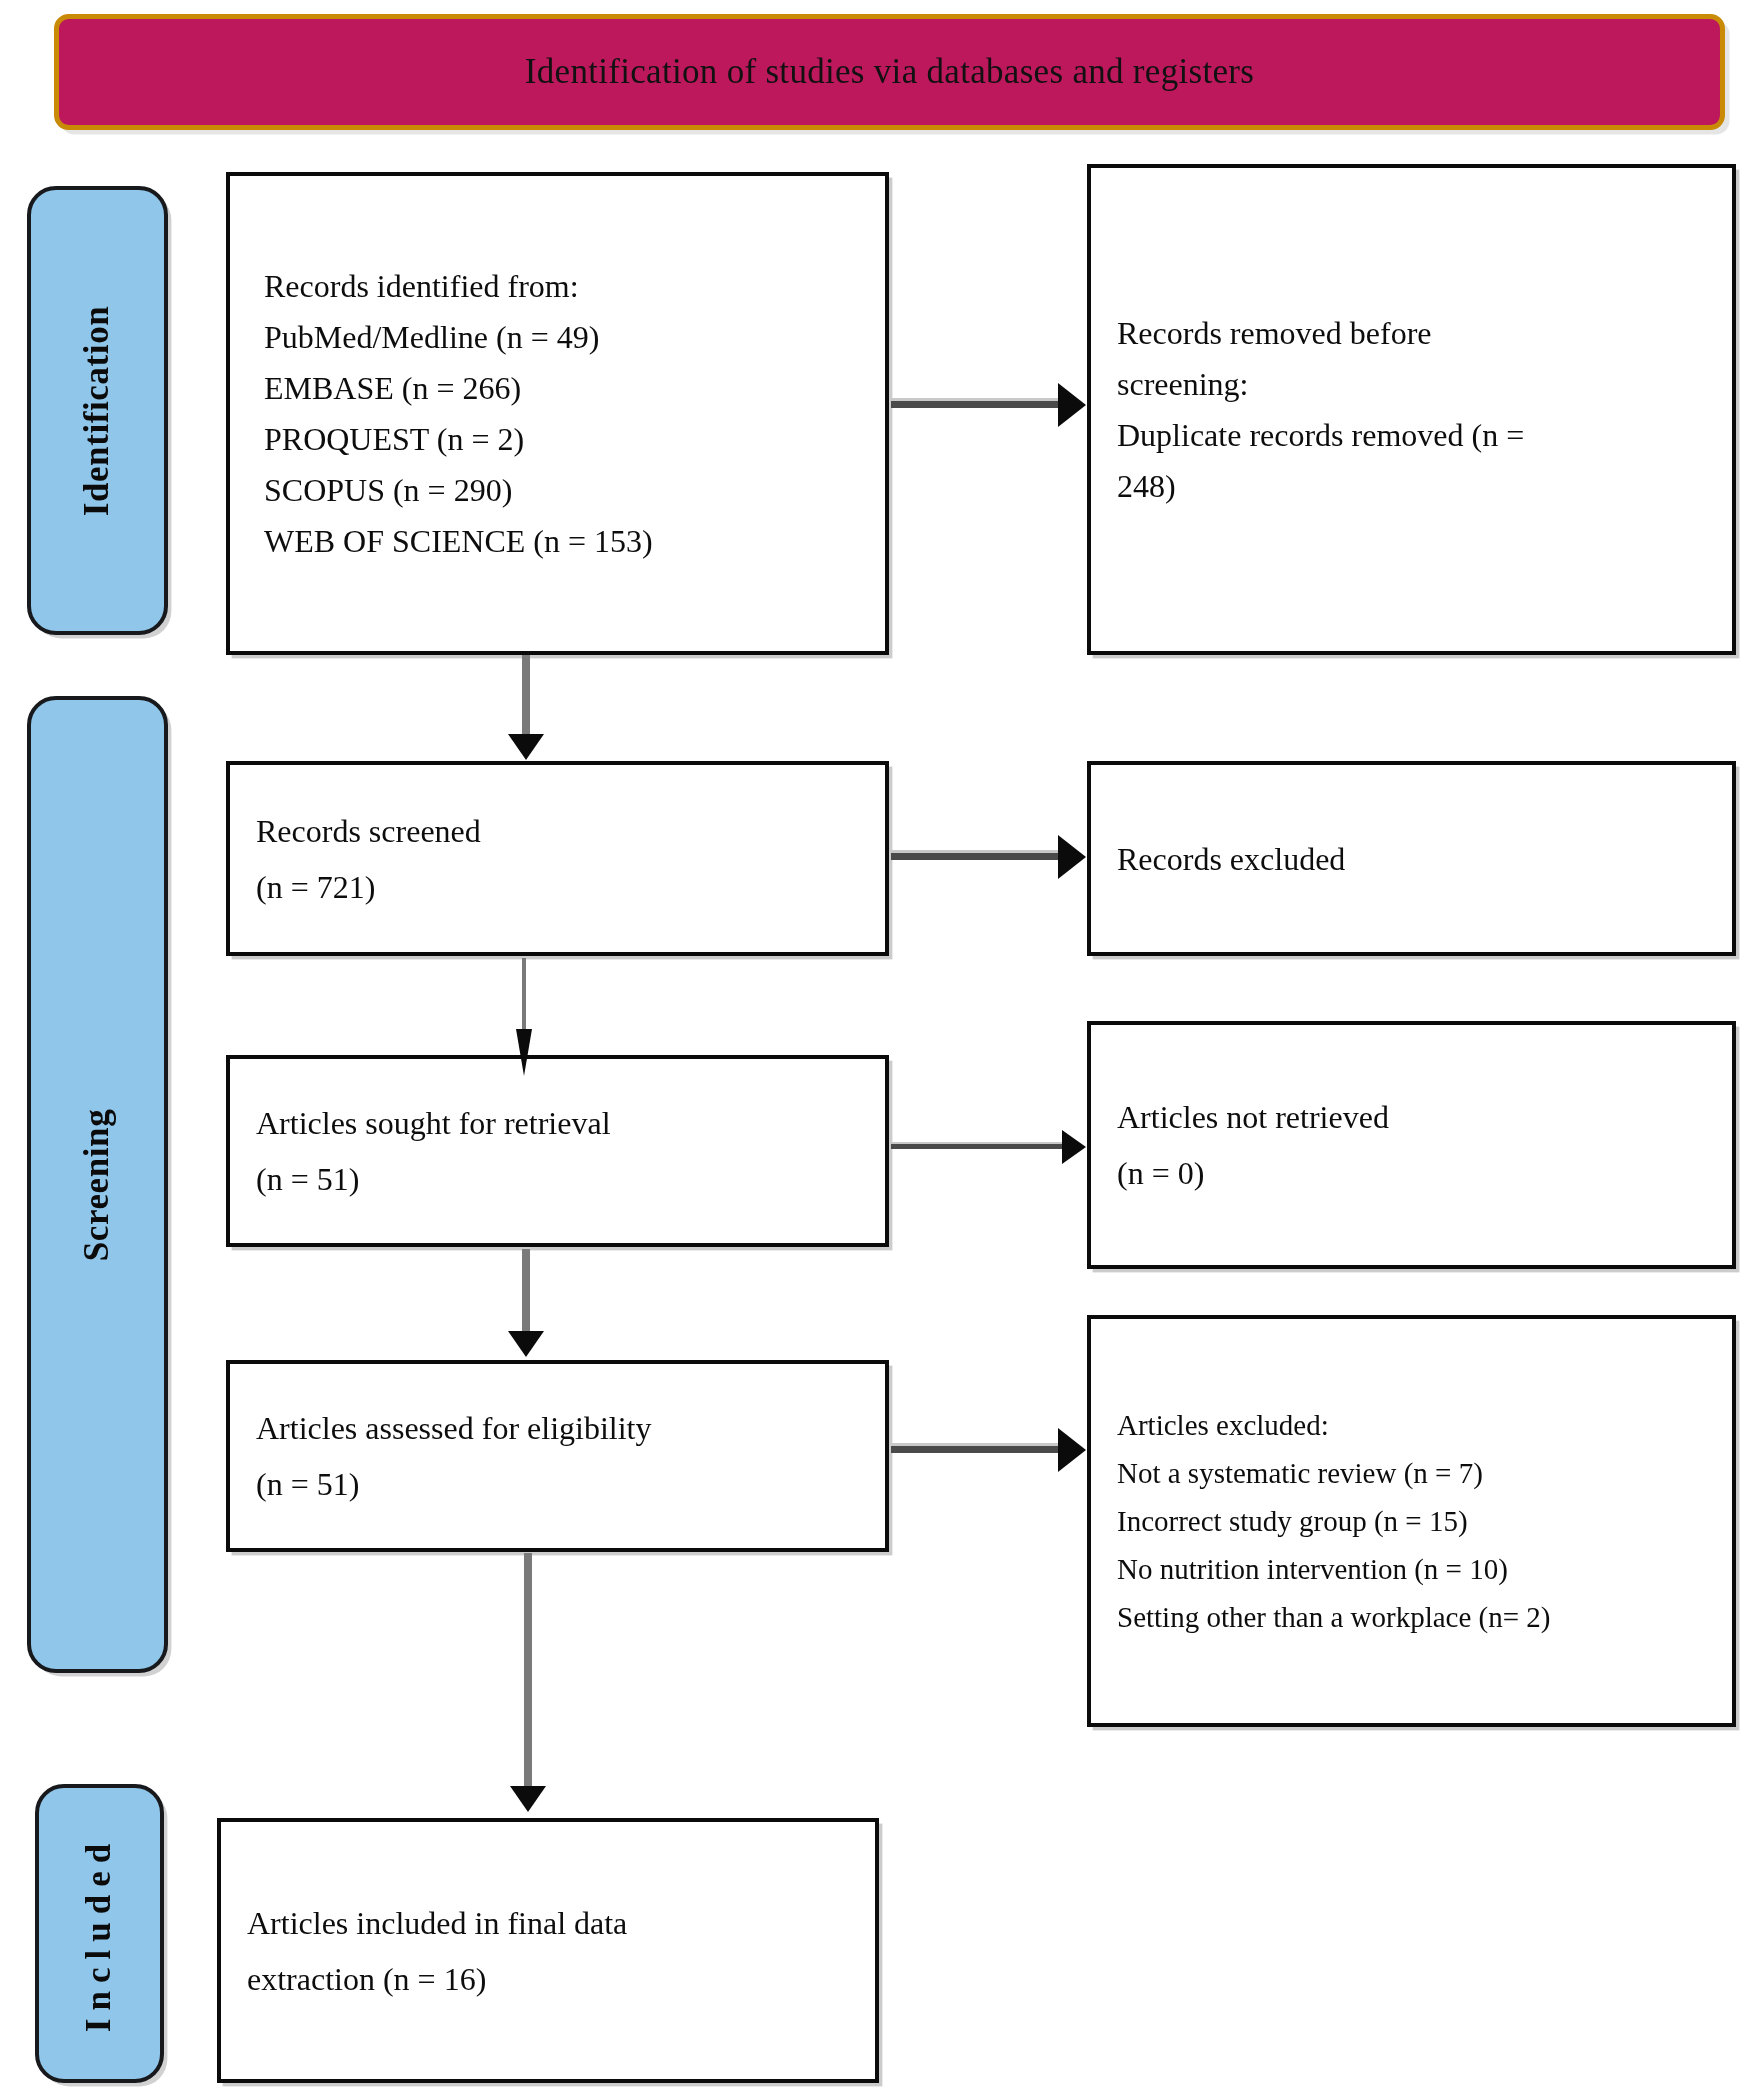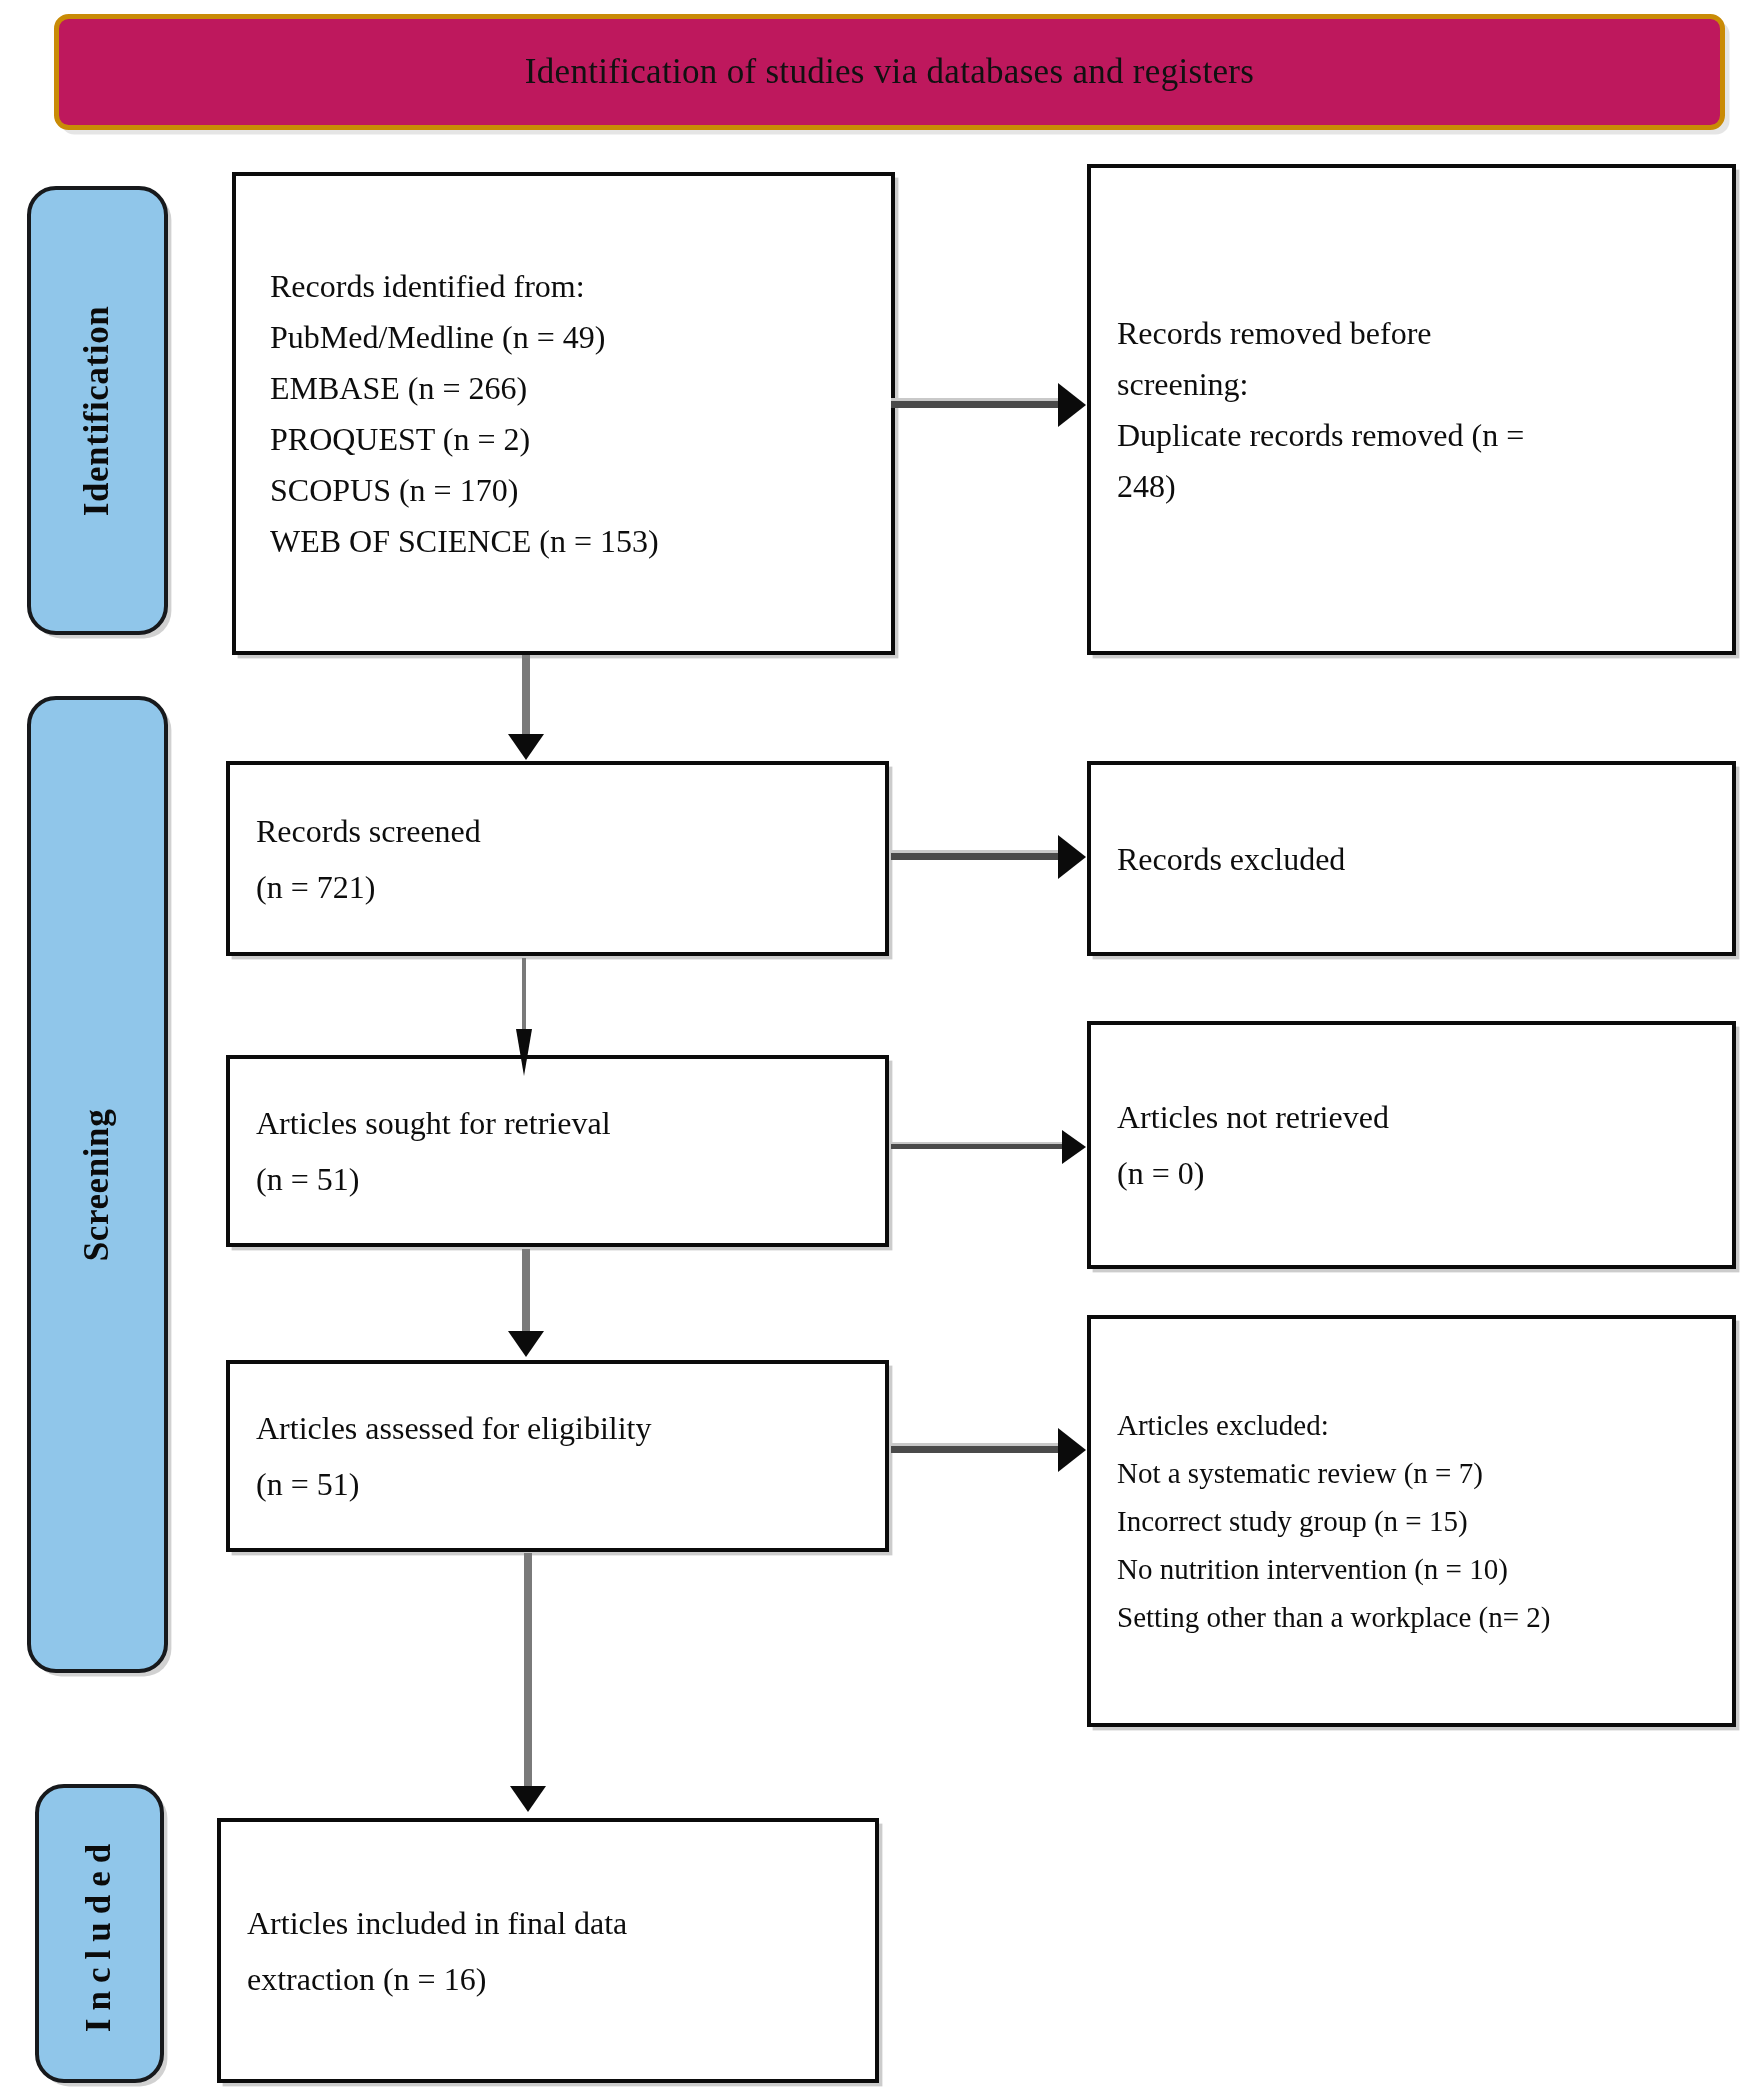--- a/index.html
+++ b/index.html
@@ -81,21 +81,21 @@
     margin: 0;
     font-size: 32px;
     line-height: 1.0;
     color: #0d0d0d;
     white-space: nowrap;
   }
   .box p + p { margin-top: 24px; }
   .box.tight p + p { margin-top: 19px; }
   .box.small p { font-size: 29px; }
 
-  #box-identified   { left: 232px;  top: 172px;  width: 663px; height: 483px; padding-left: 34px; }
+  #box-identified   { left: 226px;  top: 172px;  width: 663px; height: 483px; padding-left: 34px; }
   #box-removed      { left: 1087px; top: 164px;  width: 649px; height: 491px; }
   #box-screened     { left: 226px;  top: 761px; width: 663px; height: 195px; }
   #box-excluded     { left: 1087px; top: 761px; width: 649px; height: 195px; }
   #box-sought       { left: 226px;  top: 1055px; width: 663px; height: 192px; }
   #box-notretrieved { left: 1087px; top: 1021px; width: 649px; height: 248px; }
   #box-eligibility  { left: 226px;  top: 1360px; width: 663px; height: 192px; }
   #box-artexcluded  { left: 1087px; top: 1315px; width: 649px; height: 412px; }
   #box-included     { left: 217px;  top: 1818px; width: 662px; height: 265px; }
 
   
@@ -176,21 +176,21 @@
   </div>
   <div class="pill" id="pill-included">
     <span class="pill-label wide">Included</span>
   </div>
 
   <div class="box tight" id="box-identified">
     <p>Records identified from:</p>
     <p>PubMed/Medline (n = 49)</p>
     <p>EMBASE (n = 266)</p>
     <p>PROQUEST (n = 2)</p>
-    <p>SCOPUS (n = 170)</p>
+    <p>SCOPUS (n = 290)</p>
     <p>WEB OF SCIENCE (n = 153)</p>
   </div>
 
   <div class="box tight" id="box-removed">
     <p>Records removed before</p>
     <p>screening:</p>
     <p>Duplicate records removed (n =</p>
     <p>248)</p>
   </div>
 

